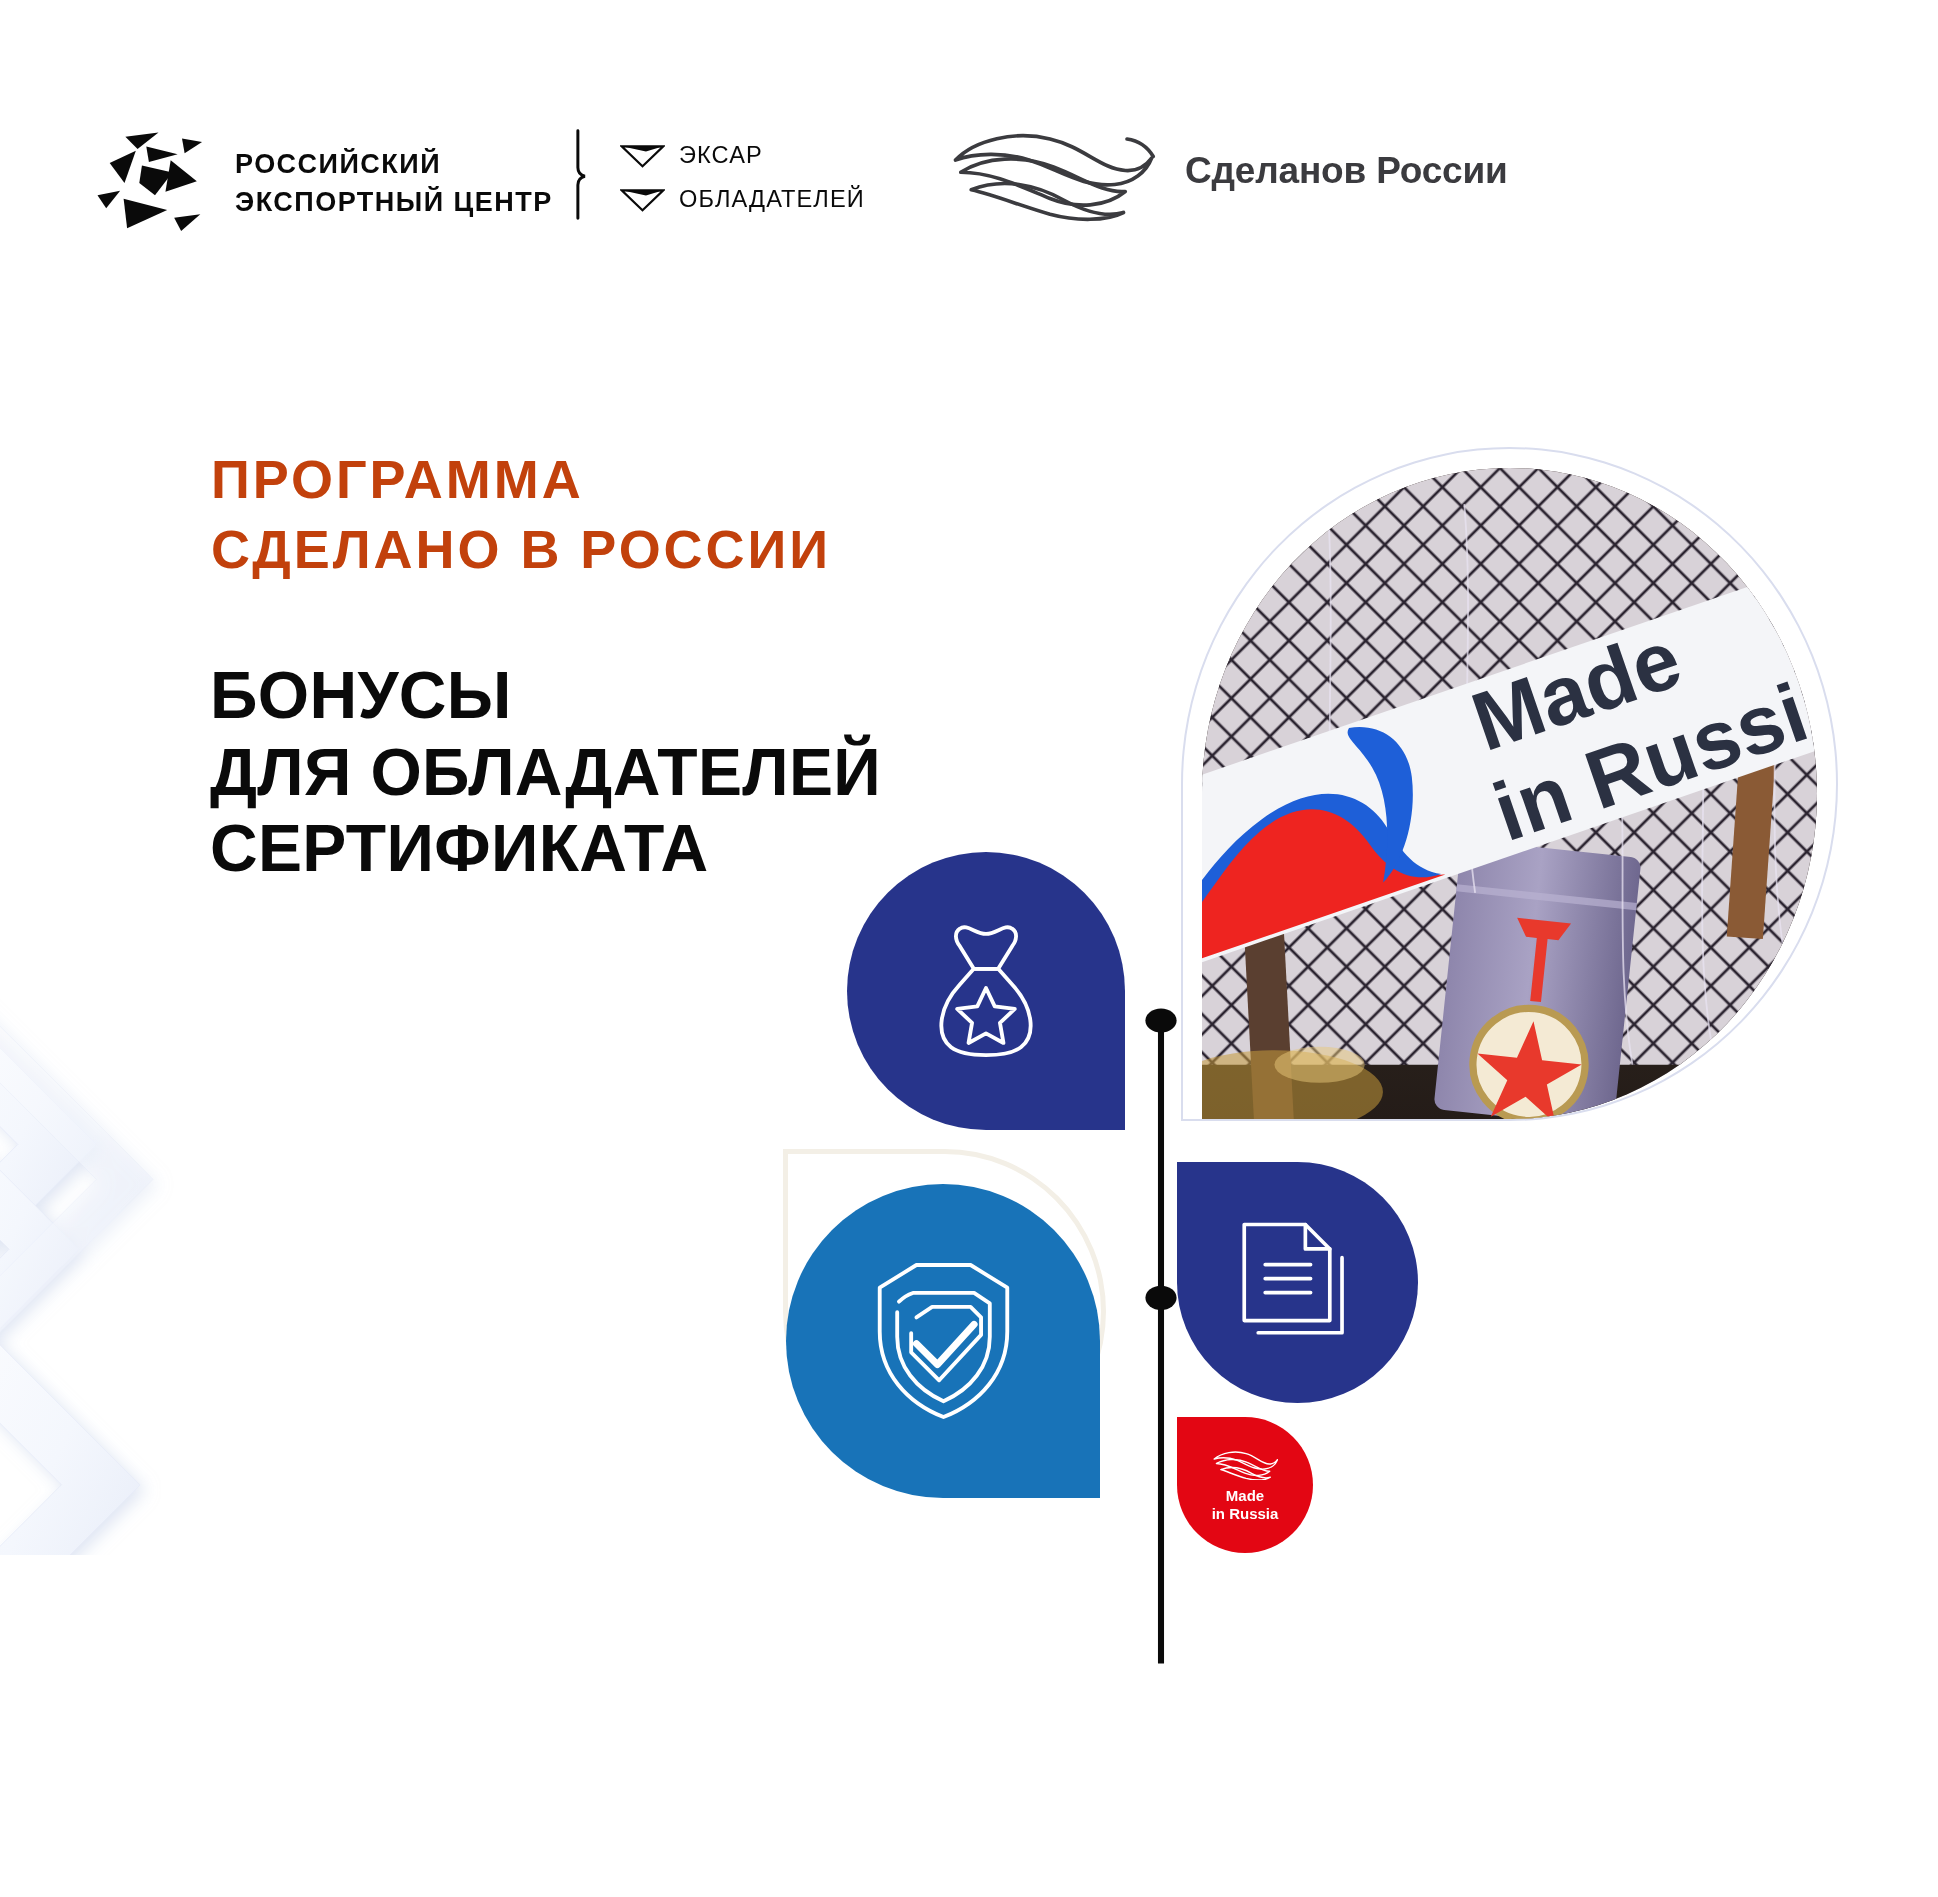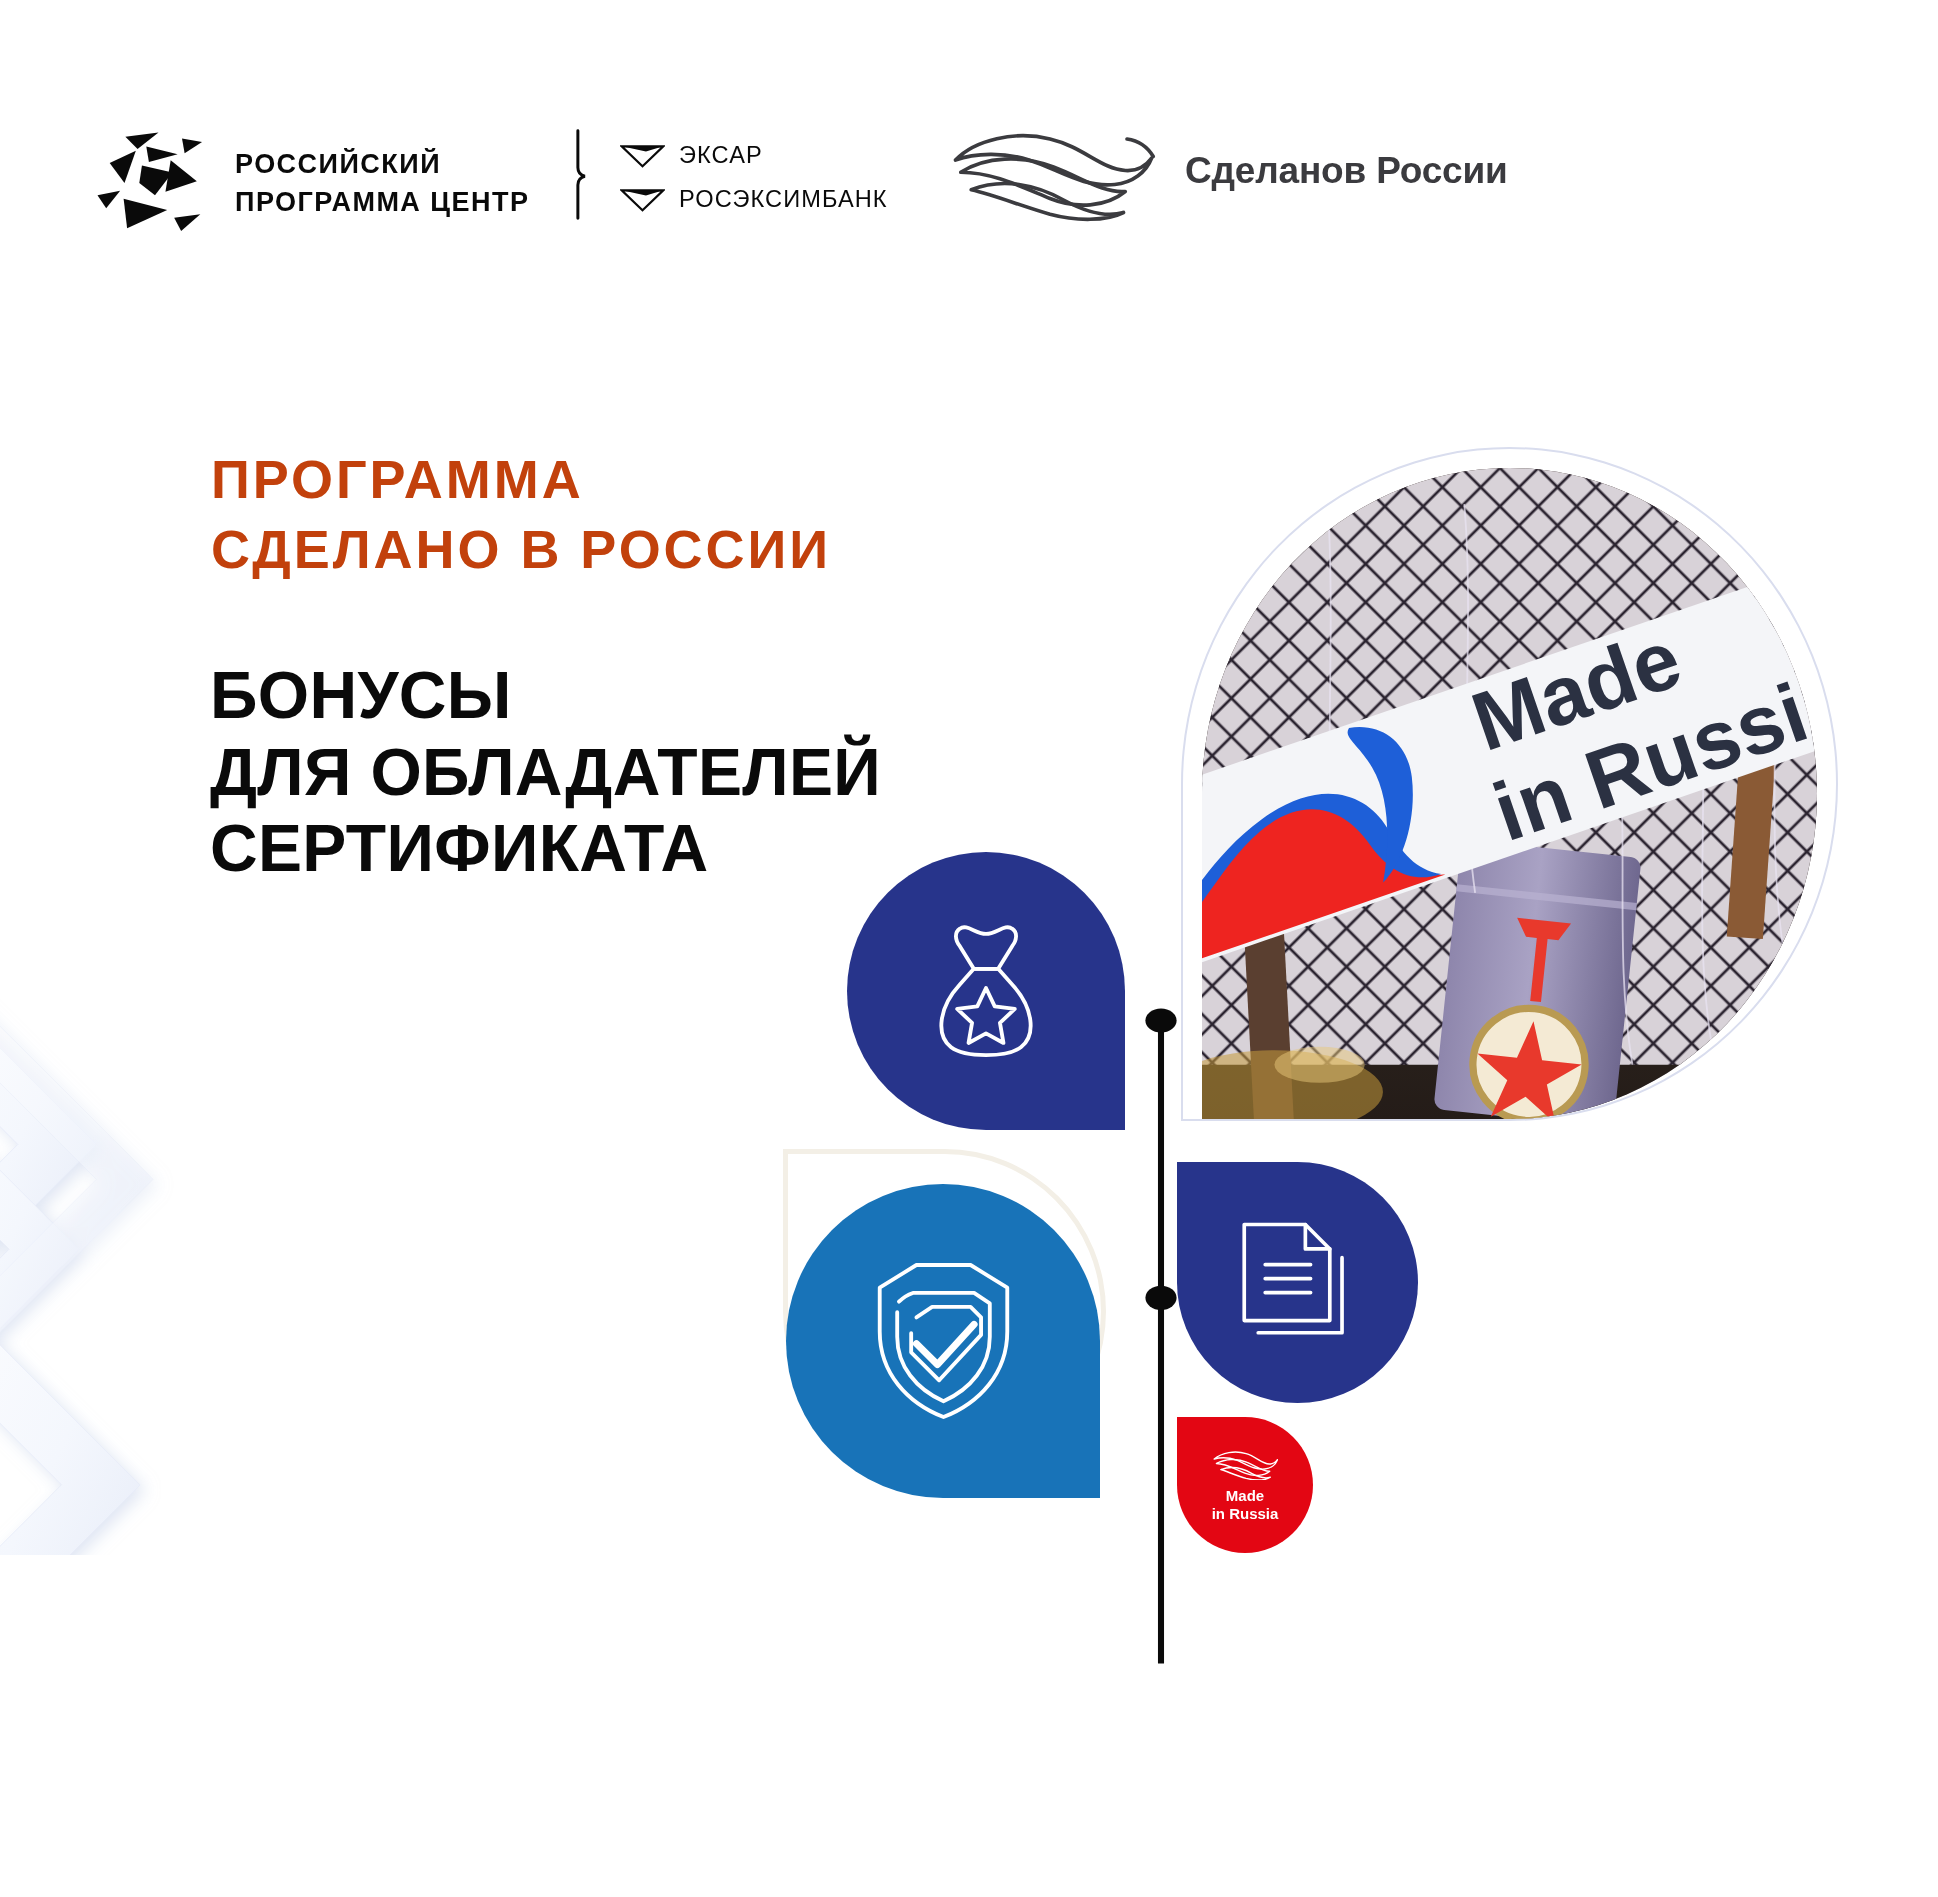--- a/index.html
+++ b/index.html
@@ -142,42 +142,42 @@
           <path d="M18 47 L48 33 L35 70 Z"></path>
           <path d="M55 50 L90 58 L70 84 L52 70 Z"></path>
           <path d="M88 44 L118 68 L82 80 Z"></path>
           <path d="M4 84 L30 79 L14 99 Z"></path>
           <path d="M34 88 L84 101 L38 122 Z"></path>
           <path d="M92 110 L122 106 L100 125 Z"></path>
         </g>
       </svg>
       <div class="rec-words">
         <span class="rec-line">РОССИЙСКИЙ</span>
-        <span class="rec-line">ПРОГРАММА ЦЕНТР</span>
+        <span class="rec-line">ЭКСПОРТНЫЙ ЦЕНТР</span>
       </div>
     </div>
 
     <svg class="divider-hook" viewBox="0 0 26 104">
       <path d="M10 2 L10 44 Q10 52 18 54 Q10 56 10 64 L10 102" fill="none" stroke="#0a0a0a" stroke-width="3.4" stroke-linecap="round"></path>
     </svg>
 
     <div class="exar-block">
       <div class="exar-row">
         <svg class="exar-tri" viewBox="0 0 52 30">
           <path d="M2 5 L50 5 L26 28 Z" fill="none" stroke="#0a0a0a" stroke-width="2.4"></path>
           <path d="M2 5 L50 5 L30 11 Z" fill="#0a0a0a"></path>
         </svg>
         <span class="exar-label">ЭКСАР</span>
       </div>
       <div class="exar-row">
         <svg class="exar-tri" viewBox="0 0 52 30">
           <path d="M2 5 L50 5 L26 28 Z" fill="none" stroke="#0a0a0a" stroke-width="2.4"></path>
           <path d="M2 5 L50 5 L30 11 Z" fill="#0a0a0a"></path>
         </svg>
-        <span class="exar-label">РОСЭКСИМБАНК</span>
+        <span class="exar-label">ОБЛАДАТЕЛЕЙ</span>
       </div>
     </div>
 
     <div class="mir-logo">
       <svg class="mir-bird" viewBox="0 0 240 120">
         <g fill="none" stroke="#3b3b3f" stroke-width="4.2" stroke-linecap="round" stroke-linejoin="round">
           <path d="M4 48 C26 25 72 14 112 24 C150 33 170 58 198 60 C212 61 222 54 228 46
                    C222 62 206 74 186 76 C150 80 120 58 88 48 C60 39 26 40 4 48 Z"></path>
           <path d="M10 62 C38 44 80 42 116 56 C148 68 172 86 198 84
                    C176 102 142 104 112 92 C78 78 46 62 10 62 Z"></path>

